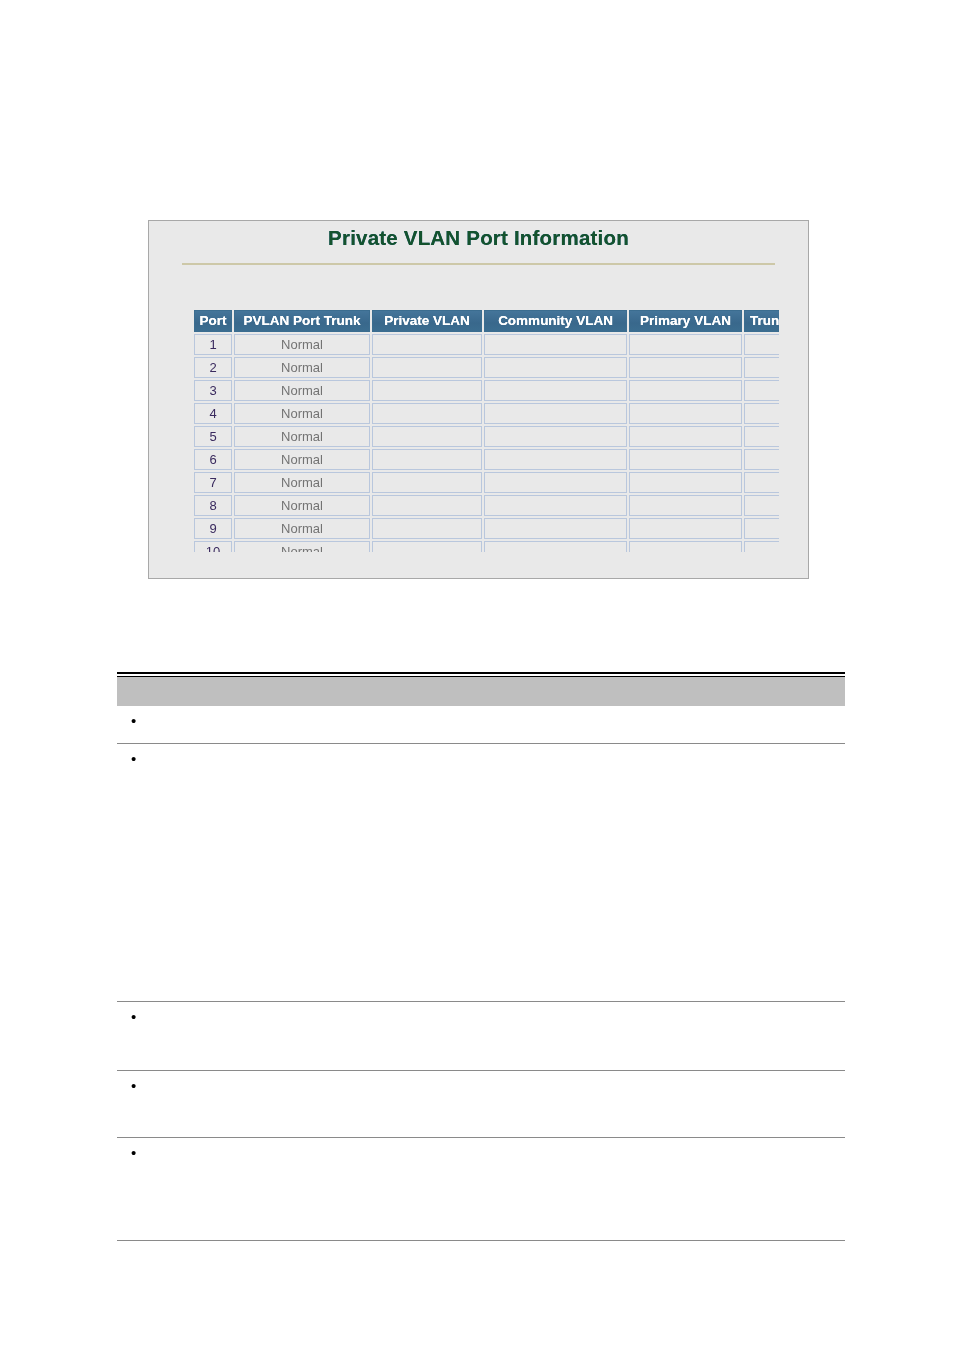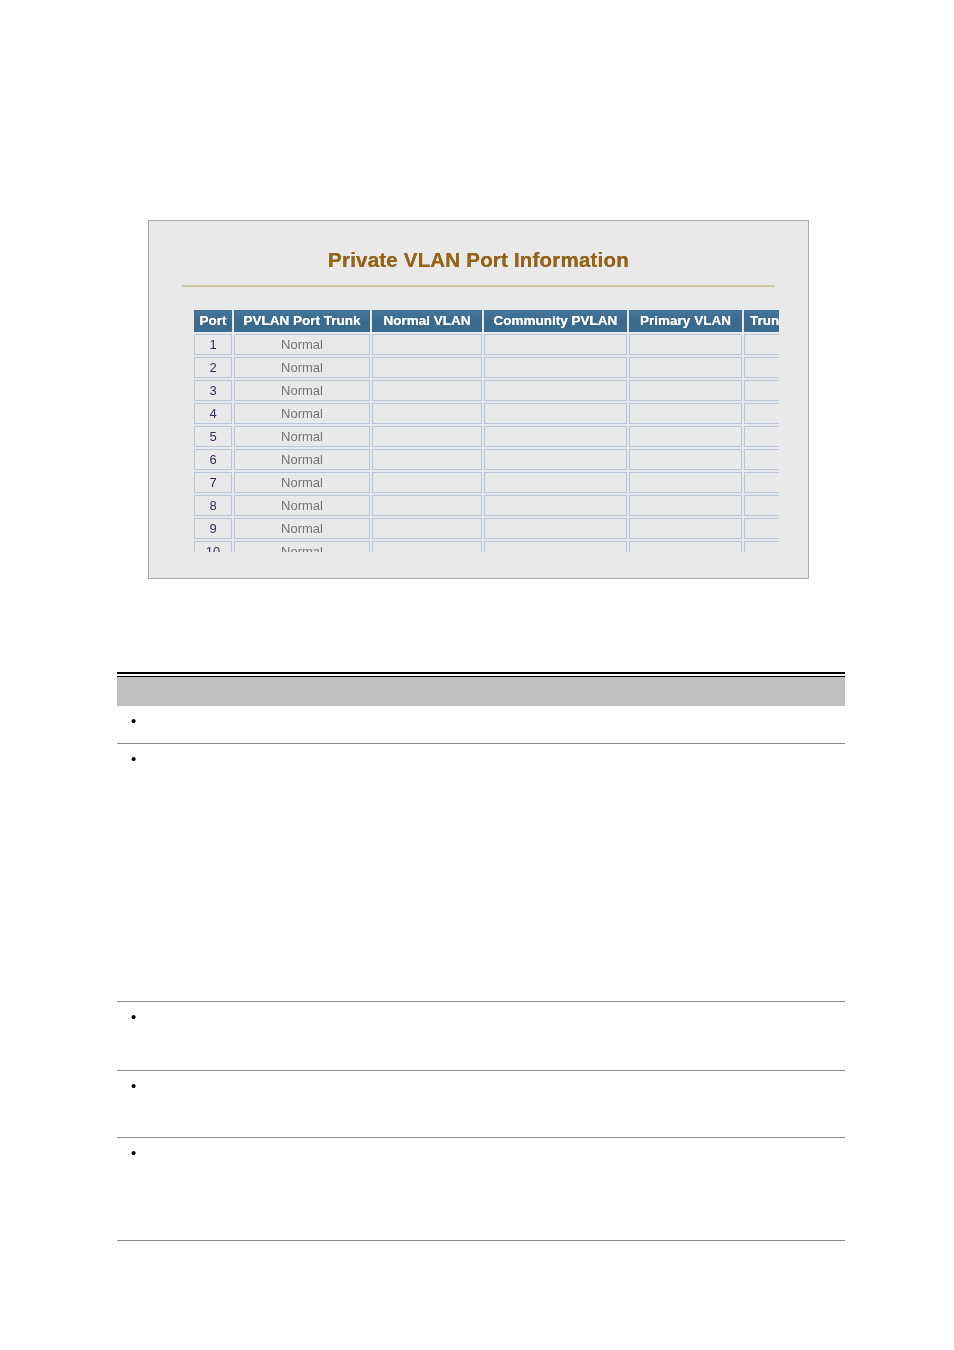--- a/index.html
+++ b/index.html
@@ -20,25 +20,25 @@
     position: absolute;
     left: 148px;
     top: 220px;
     width: 661px;
     height: 359px;
     background: #e9e9e9;
     border: 1px solid #a8a8a8;
   }
   .shot-title {
     text-align: center;
-    color: #a16207;
+    color: #14532d;
     font-weight: bold;
     font-size: 20.5px;
     letter-spacing: 0.2px;
-    padding-top: 27px;
+    padding-top: 5px;
     line-height: 1.15;
     text-shadow: 0 0 0.4px #1d5c8f;
   }
   .shot-rule {
     height: 0;
     border-top: 2px solid #cdc8a8;
     margin: 13px 33px 0 33px;
   }
 
   .tbl-wrap {
@@ -157,22 +157,22 @@
           <col class="c-type">
           <col class="c-prim">
         <col class="c-comm">
           <col class="c-iso">
           <col class="c-trunk">
       </colgroup>
       <thead>
         <tr>
           <th>Port</th>
           <th>PVLAN Port Trunk</th>
-          <th>Normal VLAN</th>
-          <th>Community PVLAN</th>
+          <th>Private VLAN</th>
+          <th>Community VLAN</th>
           <th>Primary VLAN</th>
           <th>Trunk</th>
         </tr>
       </thead>
       <tbody id="pvlan-body">
           <tr>
             <td class="port-num">1</td>
             <td>Normal</td>
             <td></td>
             <td></td>

